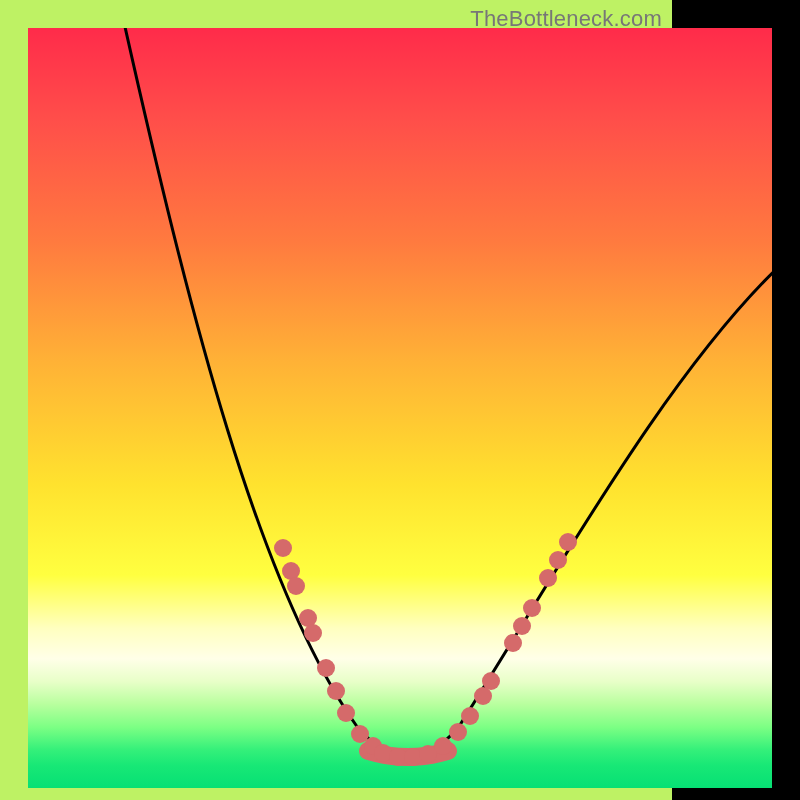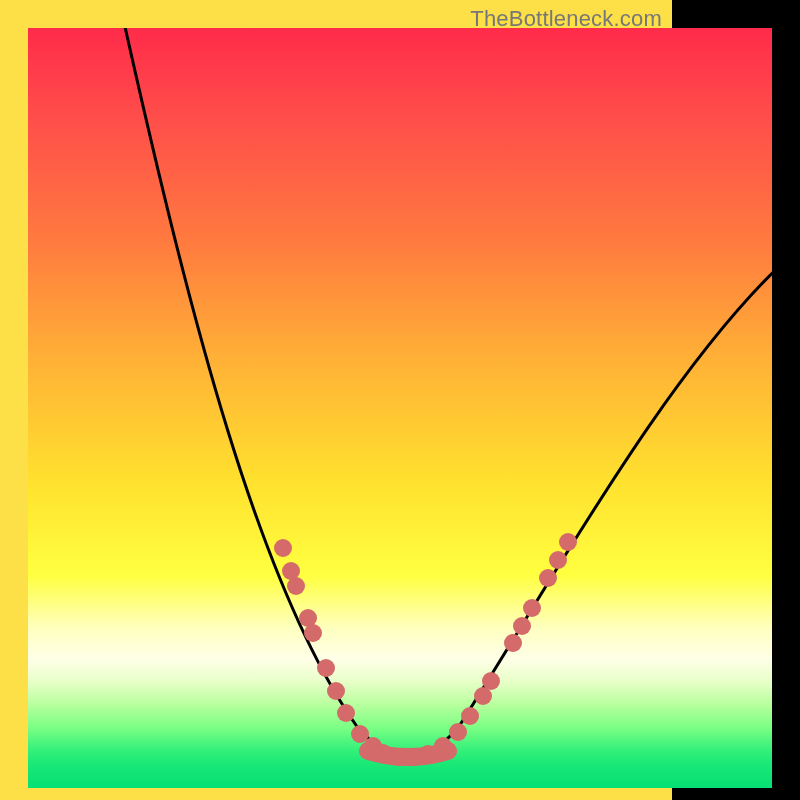--- a/index.html
+++ b/index.html
@@ -10,21 +10,21 @@
     background: #000;
     overflow: hidden;
     font-family: Arial, Helvetica, sans-serif;
   }
   .frame {
     position: absolute;
     left: 0;
     top: 0;
     width: 672px;
     height: 800px;
-    background: #fde047;
+    background: #bef264;
   }
   .plot {
     position: absolute;
     left: 28px;
     top: 28px;
     width: 744px;
     height: 760px;
     background: linear-gradient(to bottom,
       #ff2b4a 0%,
       #ff4e4a 12%,

